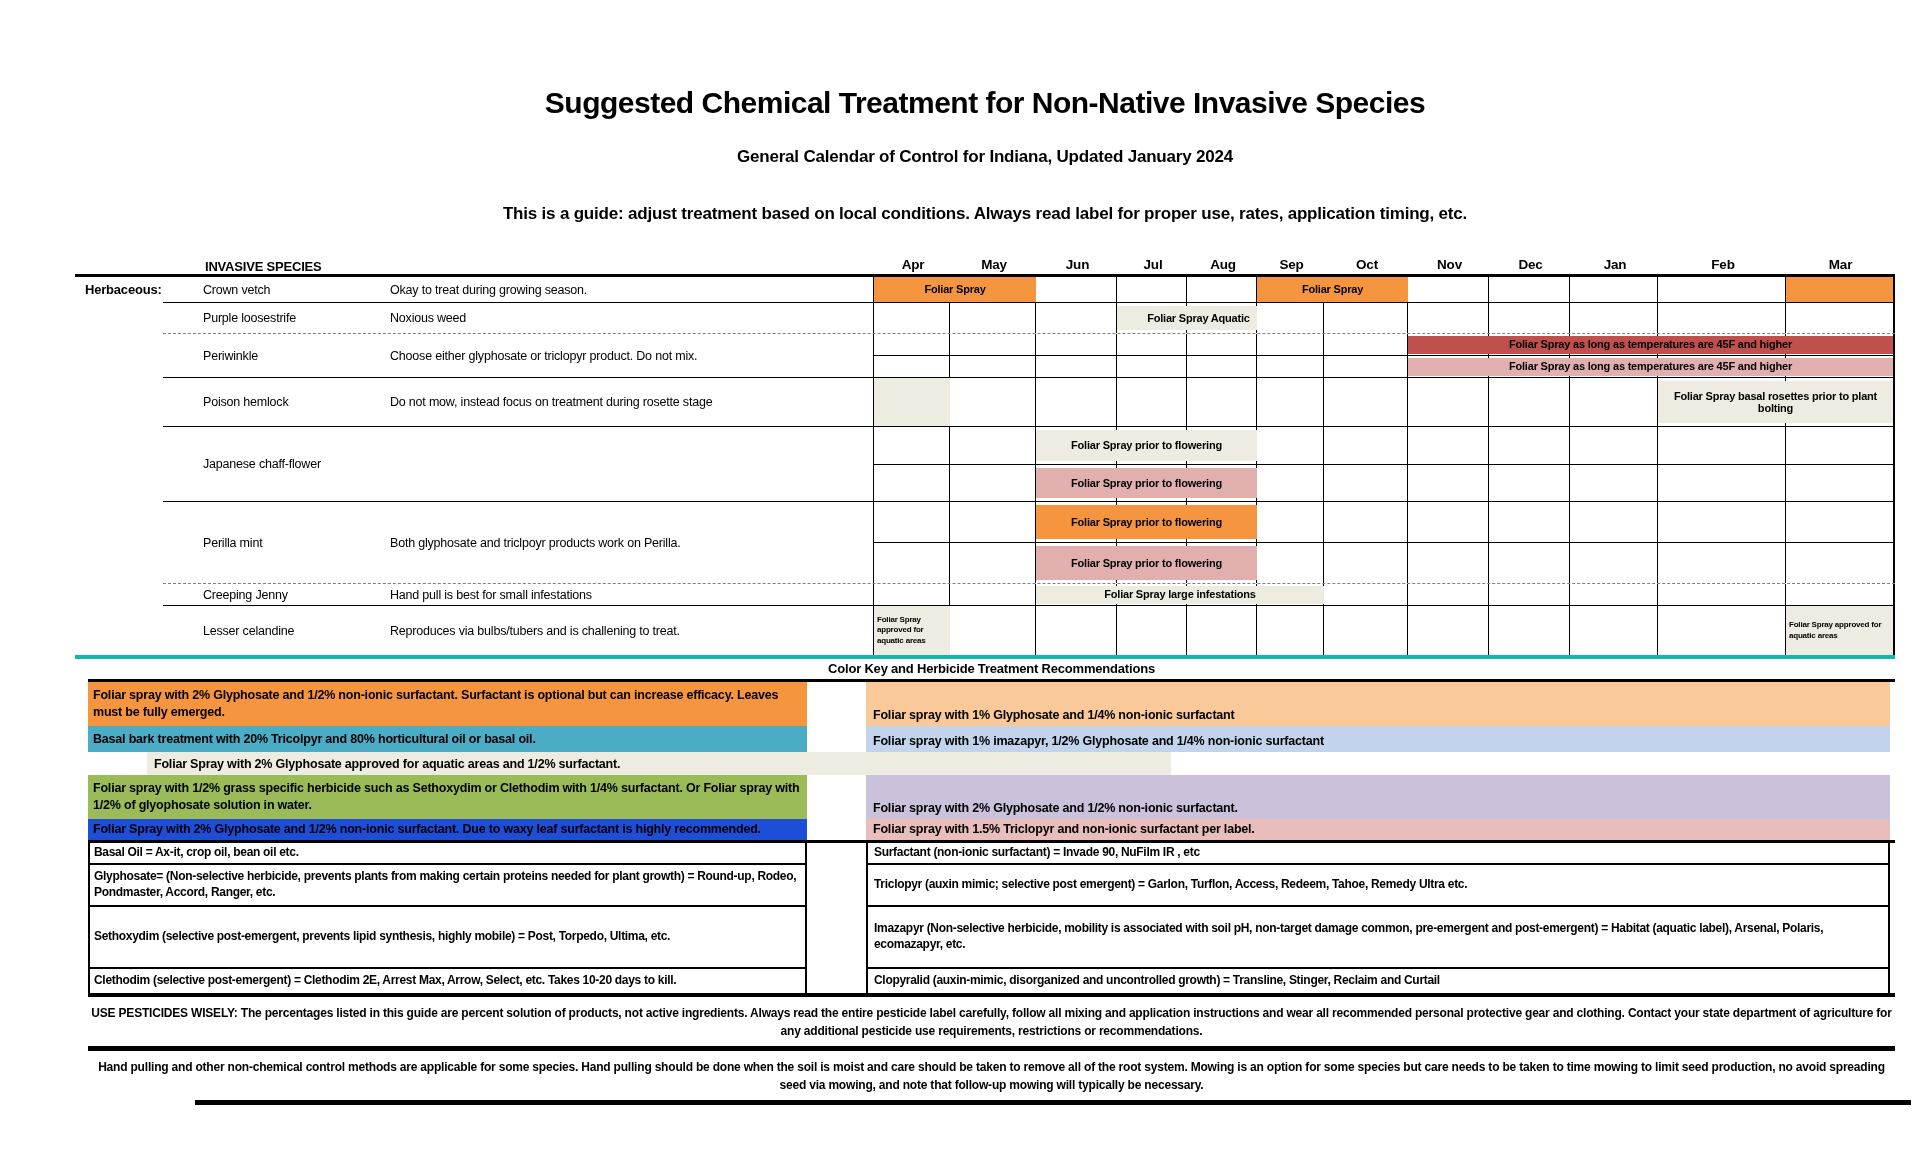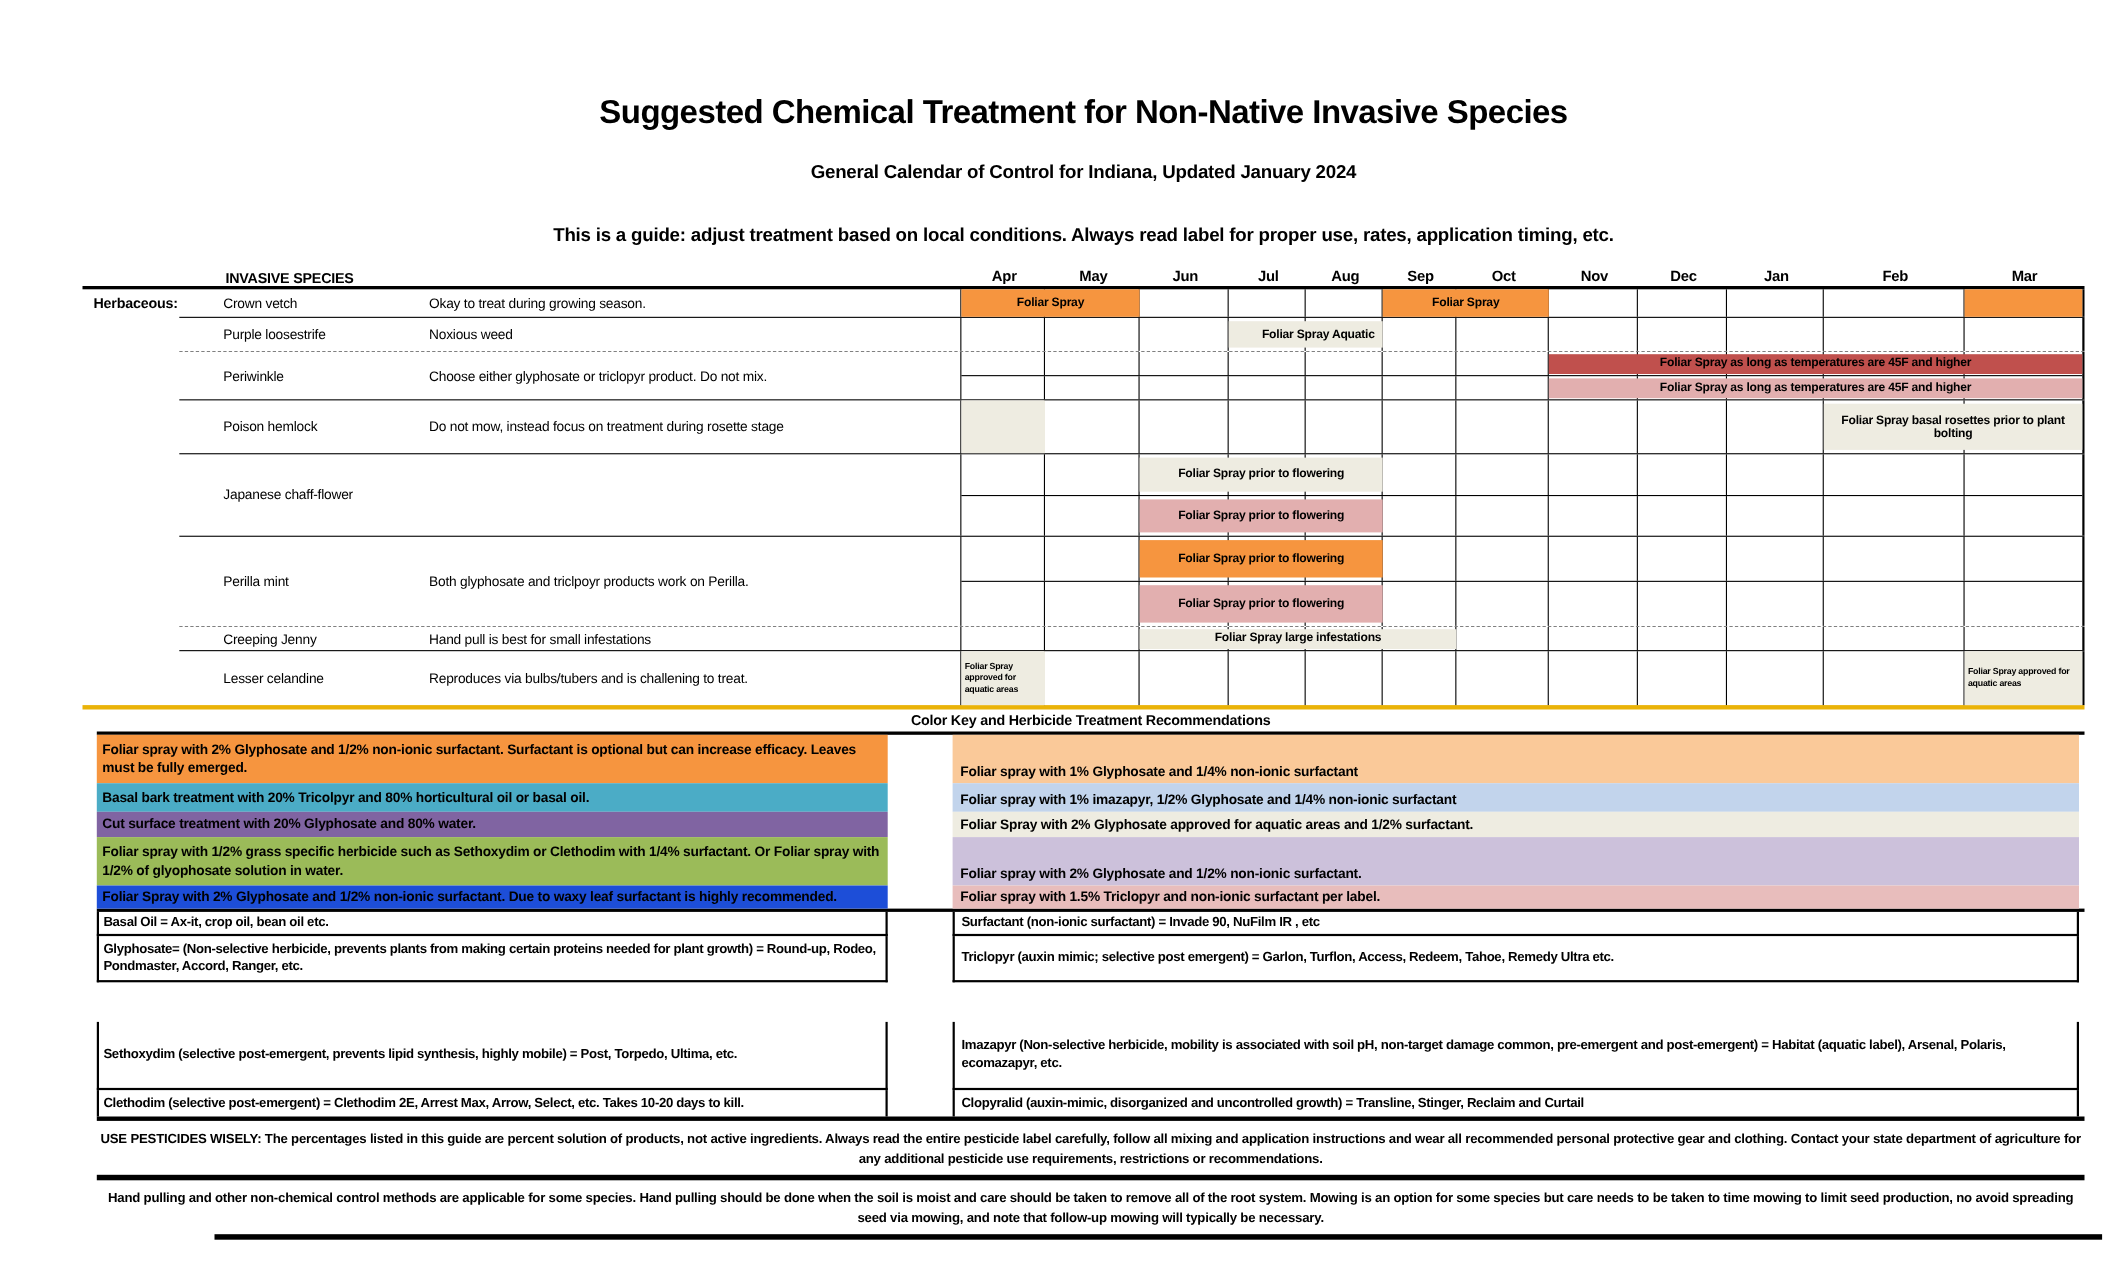--- a/index.html
+++ b/index.html
@@ -11,21 +11,21 @@
     width:1920px; height:1166px;
     overflow:hidden;
   }
   .doc { width:1820px; margin-left:75px; padding-top:86px; }
 
   .title { font-size:30px; font-weight:700; text-align:center; letter-spacing:-0.5px; }
   .subtitle { margin-top:27px; font-size:17px; font-weight:700; text-align:center; }
   .guide { margin-top:37px; font-size:17px; font-weight:700; text-align:center; }
 
   
-  .cal { margin-top:17px; border-bottom:4px solid #eab308; }
+  .cal { margin-top:31px; border-bottom:4px solid #14b8a6; }
   .cal-header { display:flex; border-bottom:3px solid #000; height:22px; }
   .hdr-left { width:800px; padding-left:130px; font-weight:700; font-size:13px;
               display:flex; align-items:flex-end; }
   .hdr-months { width:1020px; display:grid;
     grid-template-columns:76px 86px 81px 70px 70px 67px 84px 81px 81px 88px 128px 107px; }
   .mh { display:flex; align-items:flex-end; justify-content:center;
         font-weight:700; font-size:13.5px; padding-bottom:2px; }
 
   .crow { display:flex; }
   .glabel { width:90px; font-weight:700; font-size:13px; padding:5px 0 0 10px; }
@@ -61,21 +61,21 @@
   .kA{height:44px;} .kB{height:26px;} .kC{height:23px;} .kD{height:44px;} .kE{height:21px;}
   .kleft { width:719px; display:flex; align-items:center; padding:0 5px;
            font-weight:700; font-size:12.5px; line-height:1.35; }
   .kgap { width:59px; }
   .kright { width:1024px; display:flex; align-items:flex-end; padding:1px 7px 2px 7px;
             font-weight:700; font-size:12.5px; line-height:1.35; }
 
   
   .defs { margin-left:13px; width:1807px; border-top:3px solid #000; border-bottom:4px solid #000; }
   .defrow { display:flex; }
-  .d1{height:22px;} .d2{height:42px;} .d3{height:62px;margin-top:36px;} .d4{height:24px;}
+  .d1{height:22px;} .d2{height:42px;} .d3{height:62px;} .d4{height:24px;}
   .dleft { width:719px; border:2px solid #000; border-top:none; padding:1px 4px;
            font-weight:700; font-size:12px; letter-spacing:-0.3px;
            display:flex; align-items:center; line-height:1.3; }
   .dgap { width:59px; }
   .dright { width:1024px; border:2px solid #000; border-top:none; padding:1px 6px;
             font-weight:700; font-size:12px; letter-spacing:-0.3px;
             display:flex; align-items:center; line-height:1.3; }
   .defrow:last-child .dleft, .defrow:last-child .dright { border-bottom:none; }
 
   
@@ -371,21 +371,20 @@
       <div class="kleft" style="background: rgb(246, 149, 63);">Foliar spray with 2% Glyphosate and 1/2% non-ionic surfactant. Surfactant is optional but can increase efficacy. Leaves must be fully emerged.</div>
       <div class="kgap"></div>
       <div class="kright" style="background: rgb(250, 201, 153);">Foliar spray with 1% Glyphosate and 1/4% non-ionic surfactant</div>
     </div>
     <div class="keyrow kB">
       <div class="kleft" style="background: rgb(75, 172, 198);">Basal bark treatment with 20% Tricolpyr and 80% horticultural oil or basal oil.</div>
       <div class="kgap"></div>
       <div class="kright" style="background: rgb(194, 212, 236);">Foliar spray with 1% imazapyr,  1/2% Glyphosate and 1/4% non-ionic surfactant</div>
     </div>
     <div class="keyrow kC">
-      <div class="kleft" style="background: rgb(128, 100, 162);">Cut surface treatment with 20% Glyphosate and 80% water.</div>
       <div class="kgap"></div>
       <div class="kright" style="background: rgb(238, 236, 225);">Foliar Spray with 2% Glyphosate approved for aquatic areas and 1/2% surfactant.</div>
     </div>
     <div class="keyrow kD">
       <div class="kleft" style="background: rgb(155, 187, 89);">Foliar spray with 1/2% grass specific herbicide such as Sethoxydim or Clethodim with 1/4% surfactant. Or Foliar spray with 1/2% of glyophosate solution in water.</div>
       <div class="kgap"></div>
       <div class="kright" style="background: rgb(204, 193, 219);">Foliar spray with 2% Glyphosate and 1/2% non-ionic surfactant.</div>
     </div>
     <div class="keyrow kE">
       <div class="kleft" style="background: #1d4ed8;">Foliar Spray with 2% Glyphosate and 1/2% non-ionic surfactant. Due to waxy leaf surfactant is highly recommended.</div>

